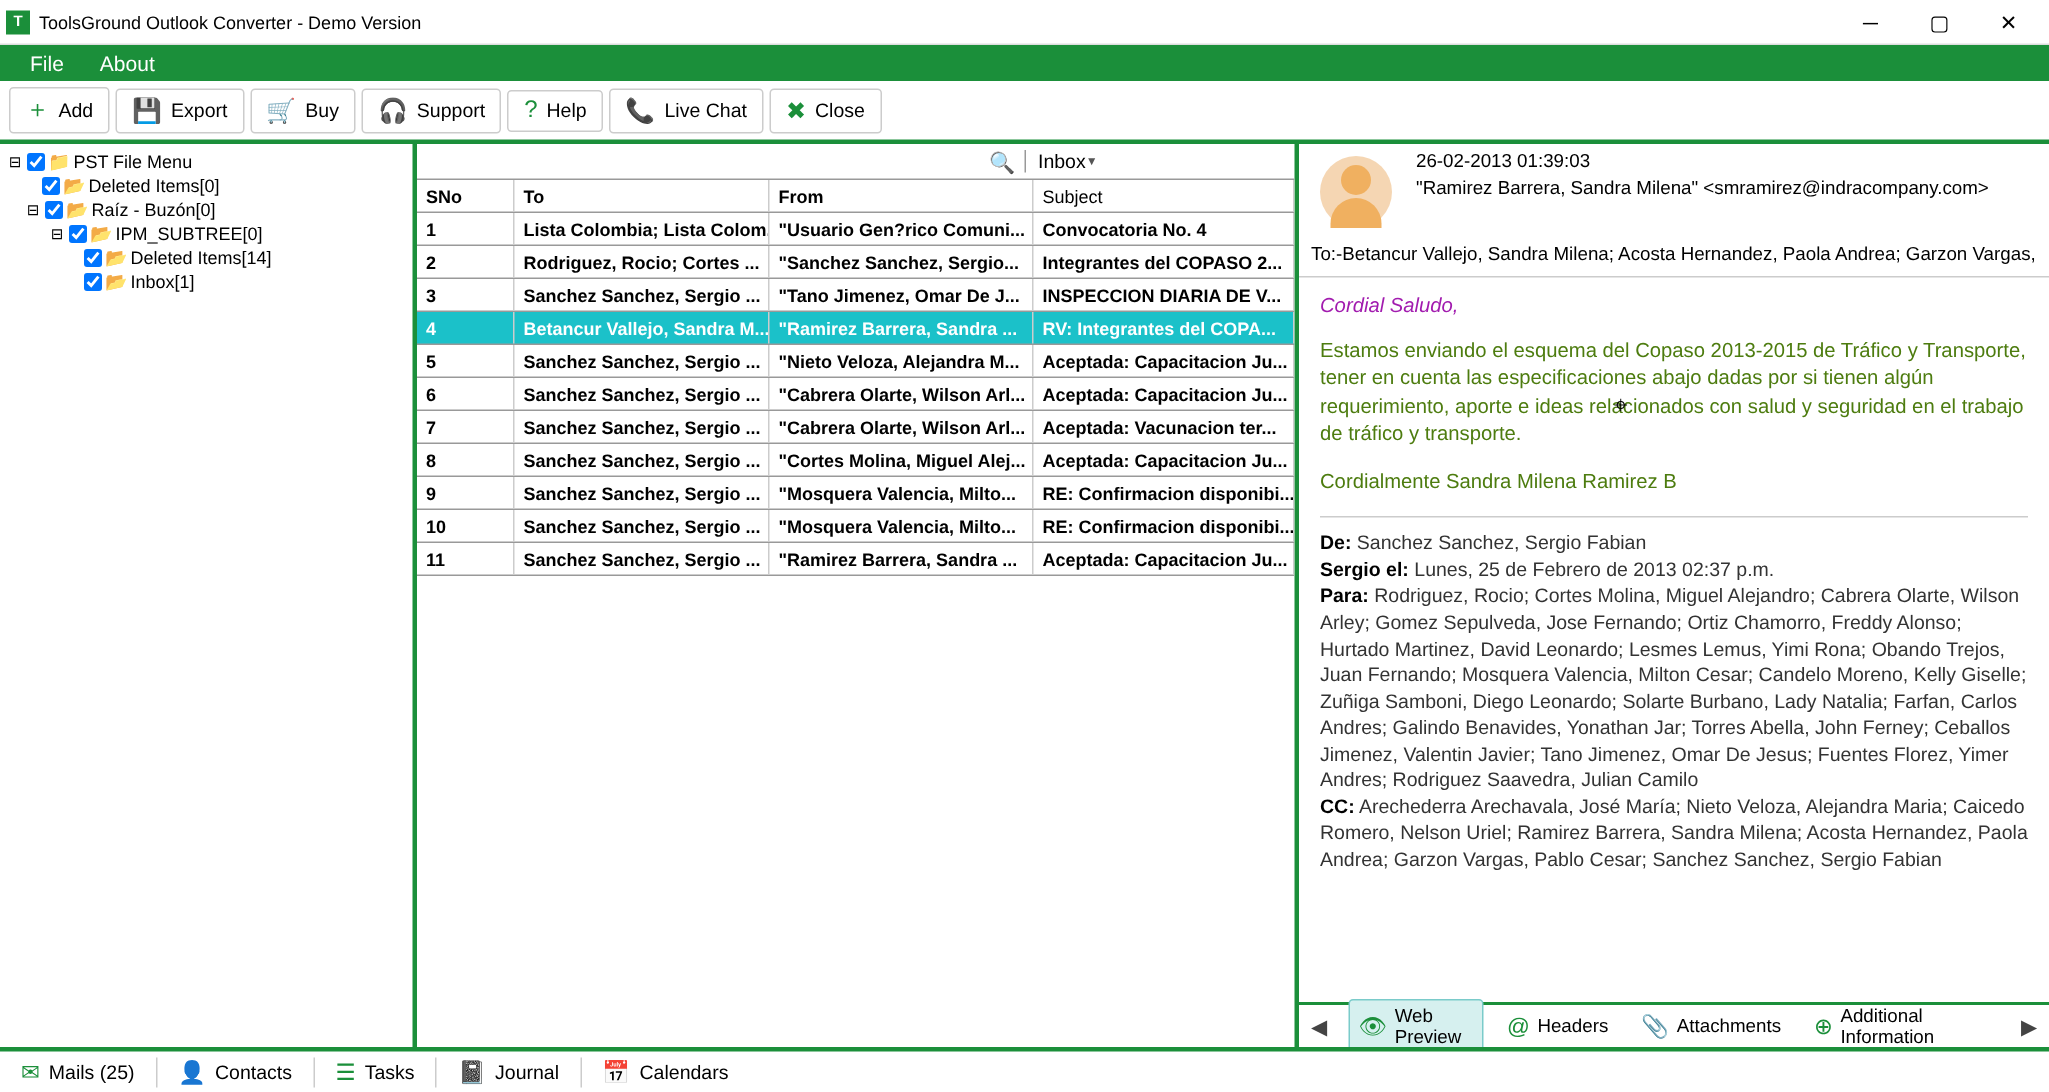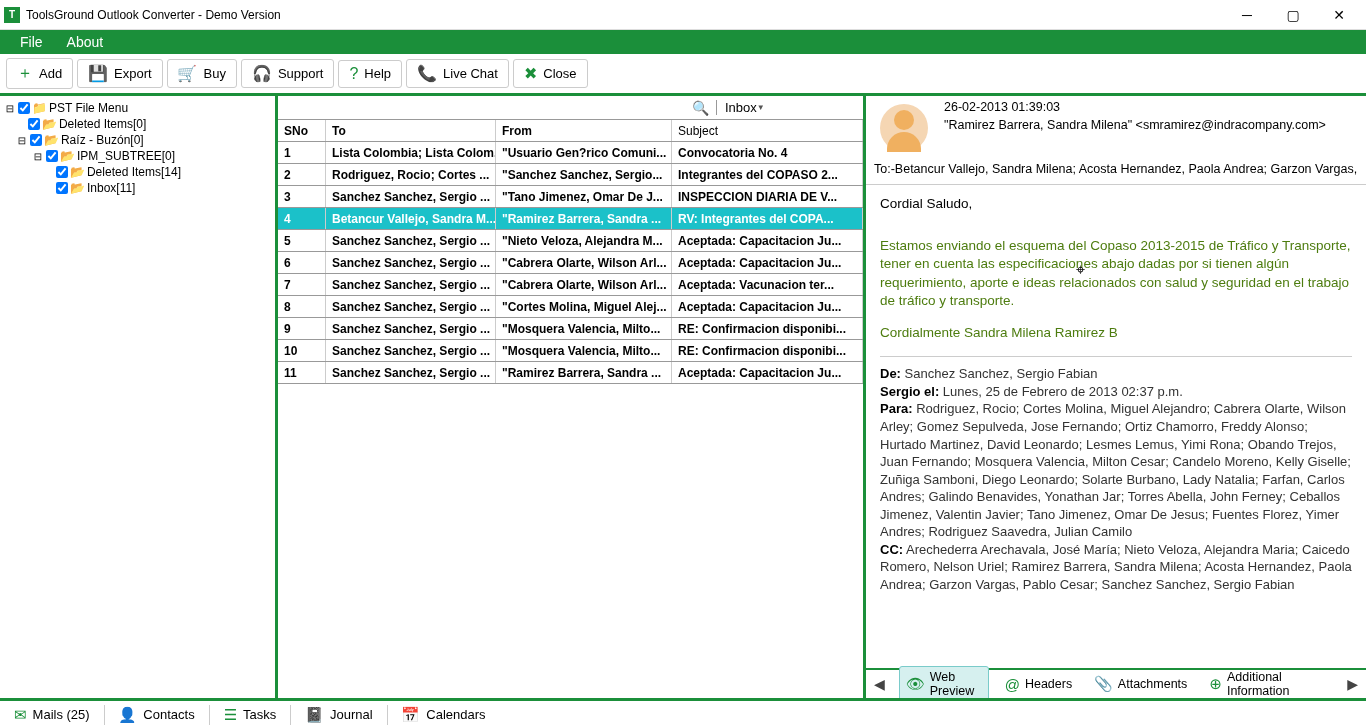--- a/index.html
+++ b/index.html
@@ -31,50 +31,50 @@
 .treenode .tw { width: 12px; text-align: center; font-size: 10px; cursor: pointer; }
 .treenode .cb { width: 12px; height: 12px; }
 .treenode .ficon { color: #e0a020; font-size: 12px; }
 .treenode .green { color: #1b8f3a; }
 
 
 .listpane { width: 588px; display: flex; flex-direction: column; }
 .listhdr { display: flex; align-items: center; border-bottom: 1px solid #999; height: 24px; }
 .searchbox { flex: 1; border: none; padding: 0 6px; font-size: 12px; outline: none; }
 .searchicon { color: #149ee0; padding: 0 6px; font-size: 14px; }
-.folderdrop { width: 147px; border-left: 1px solid #999; display: flex; align-items: center; padding: 0 8px; font-size: 13px; }
+.folderdrop { width: 180px; border-left: 1px solid #999; display: flex; align-items: center; padding: 0 8px; font-size: 13px; }
 .folderdrop .dd { font-size: 8px; color: #555; }
 
 .grid { flex: 1; overflow: auto; font-size: 12px; }
 .gridrow { display: flex; border-bottom: 1px solid #999; height: 22px; align-items: center; }
 .gridrow.hdr { font-weight: bold; background: #fff; }
 .gridrow.sel { background: #1bc1c9; color: #fff; }
 .gc { padding: 0 6px; white-space: nowrap; overflow: hidden; text-overflow: ellipsis; border-right: 1px solid #ccc; height: 100%; display: flex; align-items: center; }
-.gc.sno { width: 48px; font-weight: bold; }
+.gc.sno { width: 65px; font-weight: bold; }
 .gc.to { width: 170px; font-weight: bold; }
 .gc.from { width: 176px; font-weight: bold; }
 .gc.subj { flex: 1; font-weight: normal; }
 .gridrow:not(.hdr) .gc.sno { font-weight: bold; }
 .gridrow:not(.hdr) .gc.to,
 .gridrow:not(.hdr) .gc.from,
 .gridrow:not(.hdr) .gc.subj { font-weight: bold; }
 
 
 .previewpane { flex: 1; display: flex; flex-direction: column; }
 .pvheader { padding: 4px 8px 8px 8px; font-size: 12.5px; }
 .pvtop { display: flex; gap: 10px; }
 .avatar { width: 48px; height: 48px; border-radius: 50%; background: #f5d6b3; position: relative; margin: 4px 6px; }
 .avatar::before { content: ""; position: absolute; width: 20px; height: 20px; border-radius: 50%; background: #f0b060; top: 6px; left: 14px; }
 .avatar::after { content: ""; position: absolute; width: 34px; height: 20px; border-radius: 20px 20px 0 0; background: #f0b060; bottom: 0; left: 7px; }
 .pvmeta { flex: 1; }
 .pvmeta div { margin-bottom: 4px; }
 .pvto { margin-top: 6px; white-space: nowrap; overflow: hidden; }
 
 .pvbody { flex: 1; overflow-y: scroll; padding: 10px 14px; font-size: 13.5px; line-height: 1.35; border-top: 1px solid #ccc; position: relative; }
-.pvbody .greet { color: #000000; margin-bottom: 24px; }
+.pvbody .greet { color: #a21caf; margin-bottom: 12px; font-style: italic; }
 .pvbody .para { color: #4d7c0f; margin-bottom: 14px; }
 .pvbody hr { border: none; border-top: 1px solid #ccc; margin: 8px 0; }
 .pvbody .meta2 { color: #333; font-size: 13px; }
 .pvbody .meta2 b { color: #000; }
 
 .pvtabs { height: 30px; border-top: 2px solid #1b8f3a; display: flex; align-items: center; padding: 0 4px; gap: 10px; }
 .pvtabs .navarr { width: 24px; text-align: center; font-size: 14px; color: #444; }
 .pvtabs .spacer { flex: 1; }
 .pvtab { display: flex; align-items: center; gap: 5px; font-size: 12.5px; padding: 3px 6px; }
 .pvtab.sel { background: #d6f0ef; border: 1px solid #7acbca; border-radius: 3px; }
@@ -162,21 +162,21 @@
         <span>IPM_SUBTREE[0]</span>
       </div>
     <div class="treenode" style="padding-left:52px">
         <input type="checkbox" class="cb" checked="" style="">
         <span class="ficon green">📂</span>
         <span>Deleted Items[14]</span>
       </div>
     <div class="treenode" style="padding-left:52px">
         <input type="checkbox" class="cb" checked="" style="">
         <span class="ficon green">📂</span>
-        <span>Inbox[11]</span>
+        <span>Inbox[1]</span>
       </div>
   </div>
 
   <div class="pane listpane">
     <div class="listhdr">
       <input class="searchbox" style="">
       <span class="searchicon">🔍</span>
       <div class="folderdrop">
         <span>Inbox</span>
         <span class="dd">▼</span>

